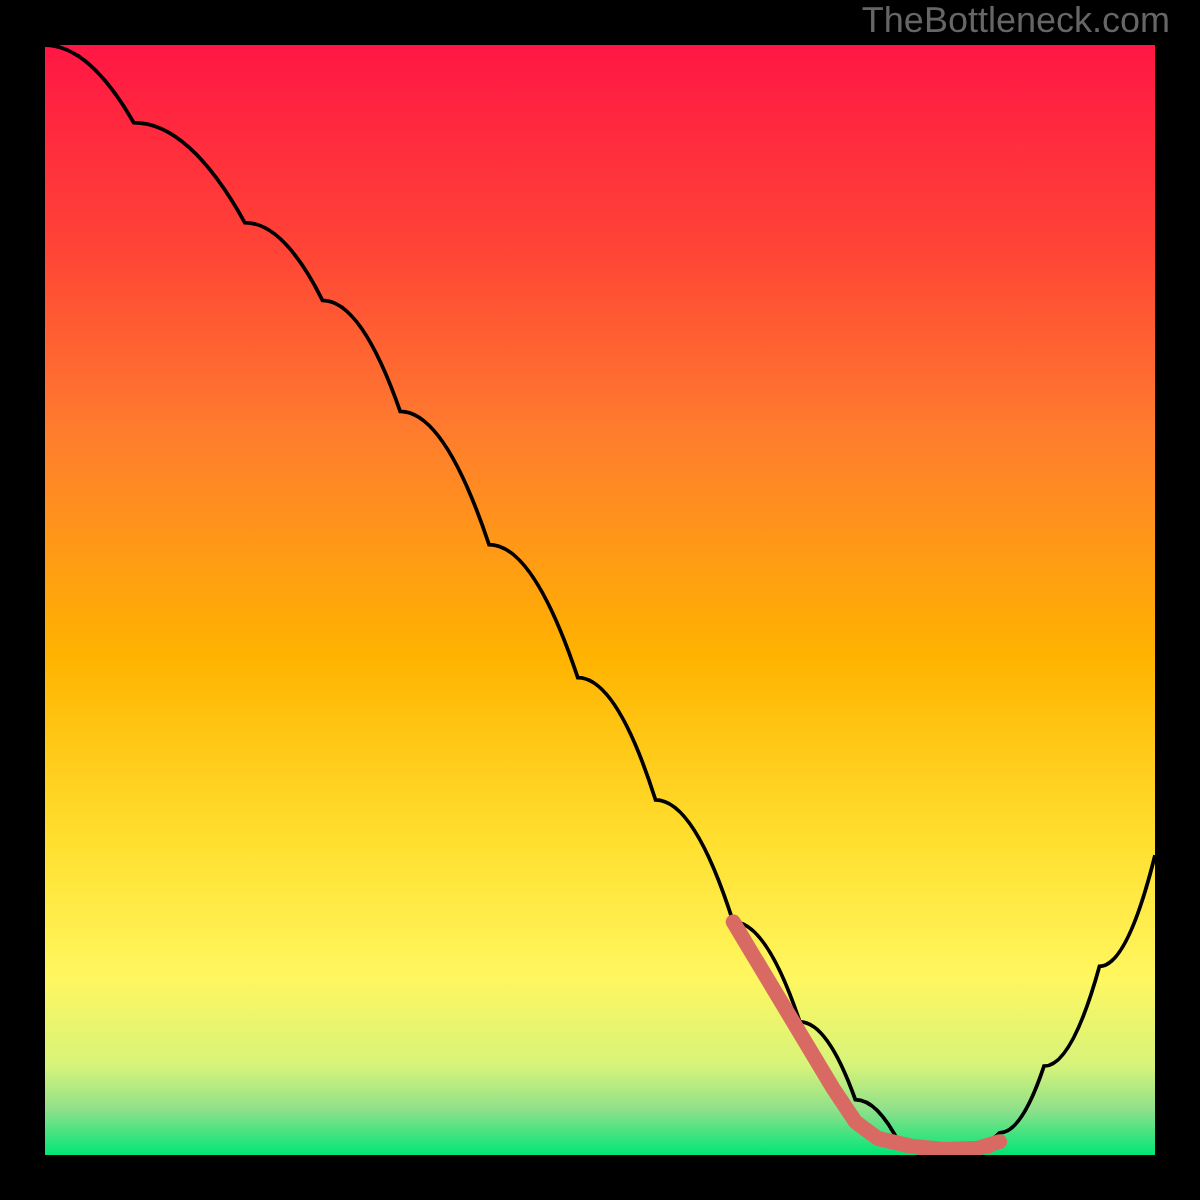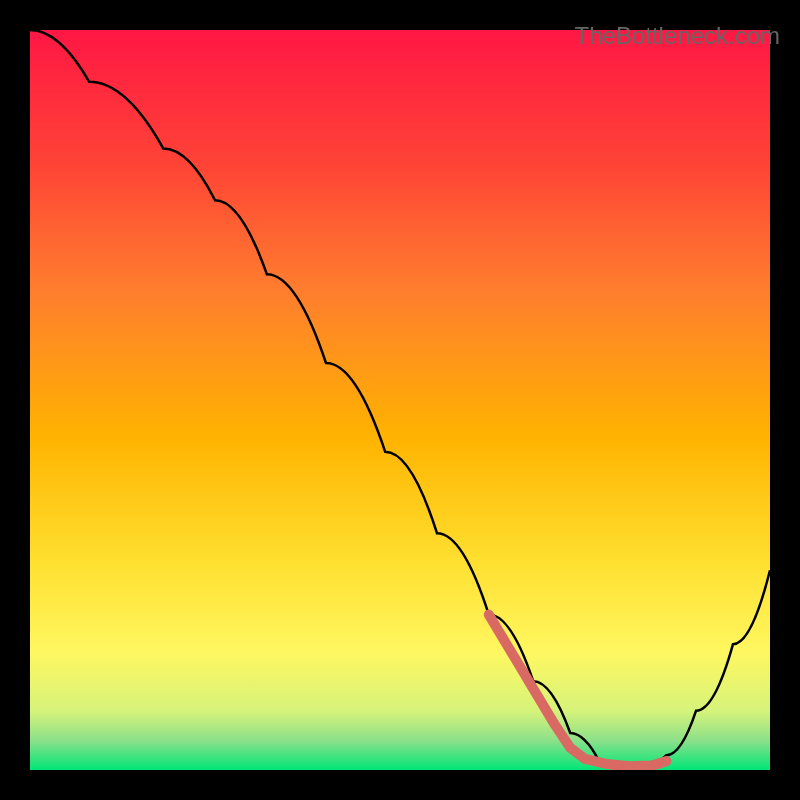--- a/index.html
+++ b/index.html
@@ -11,21 +11,21 @@
     font-family: Arial, sans-serif;
     overflow: hidden;
   }
   .chart-container {
     position: relative;
     width: 800px;
     height: 800px;
   }
   .watermark {
     position: absolute;
-    top: 22px;
+    top: 0;
     right: 20px;
     color: #666;
     font-size: 24px;
     font-weight: 500;
     z-index: 10;
   }
   .plot-area {
     position: absolute;
     left: 30px;
     top: 30px;

